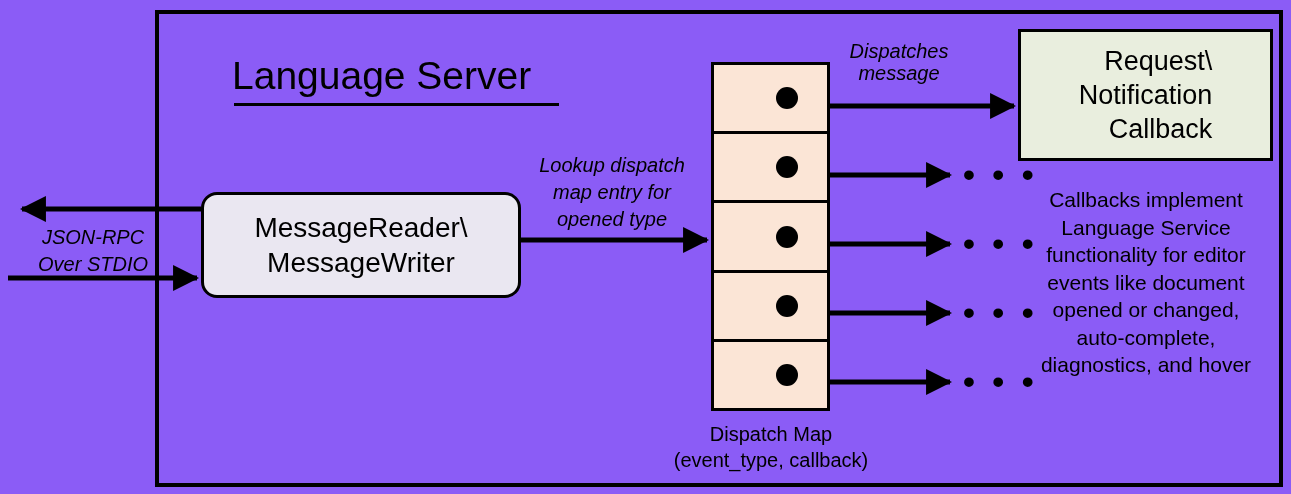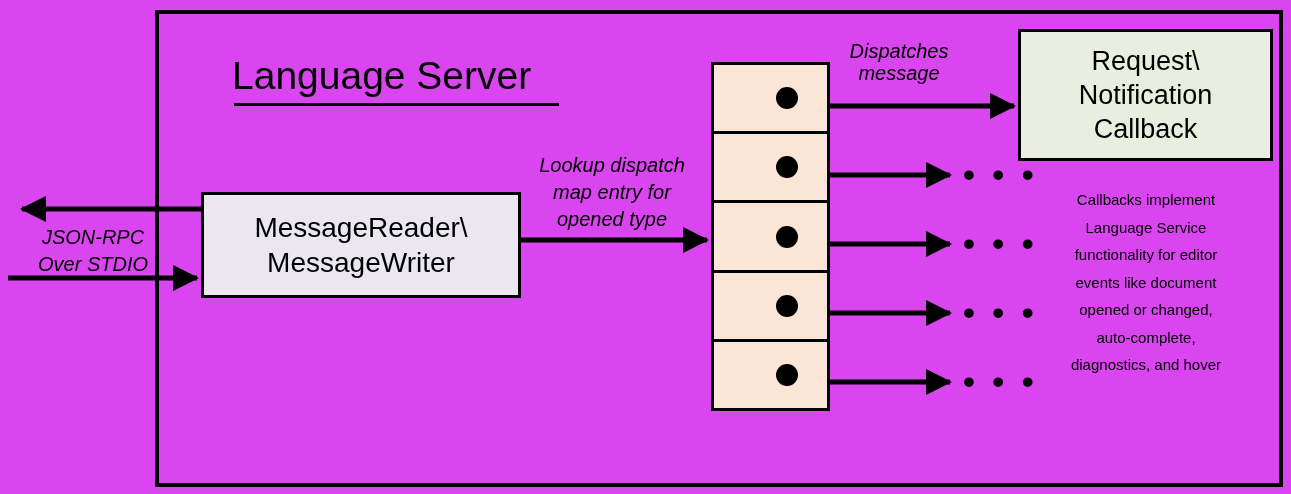--- a/index.html
+++ b/index.html
@@ -9,21 +9,21 @@
     background: #ffffff;
   }
   body {
     font-family: "Liberation Sans", sans-serif;
     color: #000000;
   }
   #canvas {
     position: relative;
     width: 1291px;
     height: 494px;
-    background: #d946ef;
+    background: #8b5cf6;
     overflow: hidden;
   }
   .abs { position: absolute; }
 
   
   #server-frame {
     left: 155px;
     top: 10px;
     width: 1128px;
     height: 477px;
@@ -93,21 +93,21 @@
   }
   #dispatch-caption {
     left: 625px;
     top: 421px;
     width: 292px;
   }
   #callback-caption {
     left: 1008px;
     top: 186px;
     width: 276px;
-    font-size: 15px;
+    font-size: 21px;
     line-height: 27.5px;
   }
 
   
   .edge-label {
     font-style: italic;
     font-size: 20px;
     line-height: 27px;
     color: #000000;
     text-align: center;
@@ -212,21 +212,21 @@
       <line x1="778" y1="175" x2="950" y2="175" marker-end="url(#arrow-r)"></line>
       <line x1="778" y1="244" x2="950" y2="244" marker-end="url(#arrow-r)"></line>
       <line x1="778" y1="313" x2="950" y2="313" marker-end="url(#arrow-r)"></line>
       <line x1="778" y1="382" x2="950" y2="382" marker-end="url(#arrow-r)"></line>
     </g>
   </svg>
 
   <div class="abs edge-label" id="io-label">JSON-RPC
 Over STDIO</div>
 
-  <div class="abs node-box" id="reader-box" style="white-space: pre-line;">MessageReader\
+  <div class="abs node-box" id="reader-box" style="white-space: pre-line; border-radius: 16px;">MessageReader\
 MessageWriter</div>
 
   <div class="abs edge-label" id="lookup-label">Lookup dispatch
 map entry for
 opened type</div>
 
   <div class="abs" id="dispatch-map">
     <div class="map-row">
       <span class="map-dot"></span>
     </div>
@@ -236,30 +236,32 @@
     <div class="map-row">
       <span class="map-dot"></span>
     </div>
     <div class="map-row">
       <span class="map-dot"></span>
     </div>
     <div class="map-row">
       <span class="map-dot"></span>
     </div>
   </div>
+  <div class="abs caption" id="dispatch-caption">Dispatch Map
+(event_type, callback)</div>
 
   <div class="abs edge-label" id="dispatches-label">Dispatches
 message</div>
 
   <div class="abs ellipsis" style="left:963px; top:167px;">• • •</div>
   <div class="abs ellipsis" style="left:963px; top:236px;">• • •</div>
   <div class="abs ellipsis" style="left:963px; top:305px;">• • •</div>
   <div class="abs ellipsis" style="left:963px; top:374px;">• • •</div>
 
-  <div class="abs node-box" id="callback-box" style="white-space: pre-line;">Request\
+  <div class="abs node-box" id="callback-box" style="white-space: pre-line; text-align: right;">Request\
 Notification
 Callback</div>
   <div class="abs caption" id="callback-caption">Callbacks implement
 Language Service
 functionality for editor
 events like document
 opened or changed,
 auto-complete,
 diagnostics, and hover</div>
 

